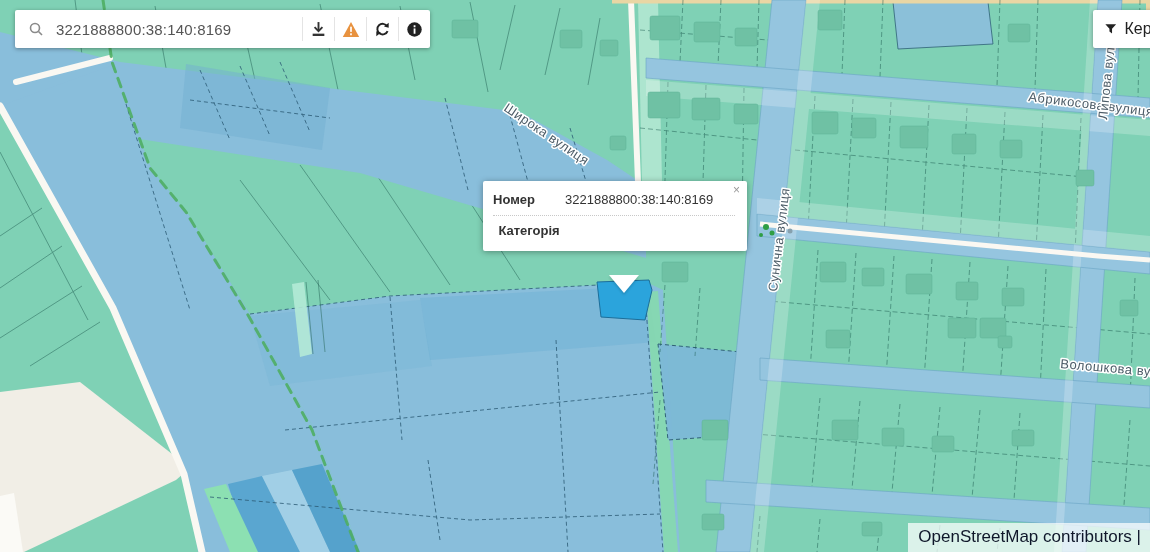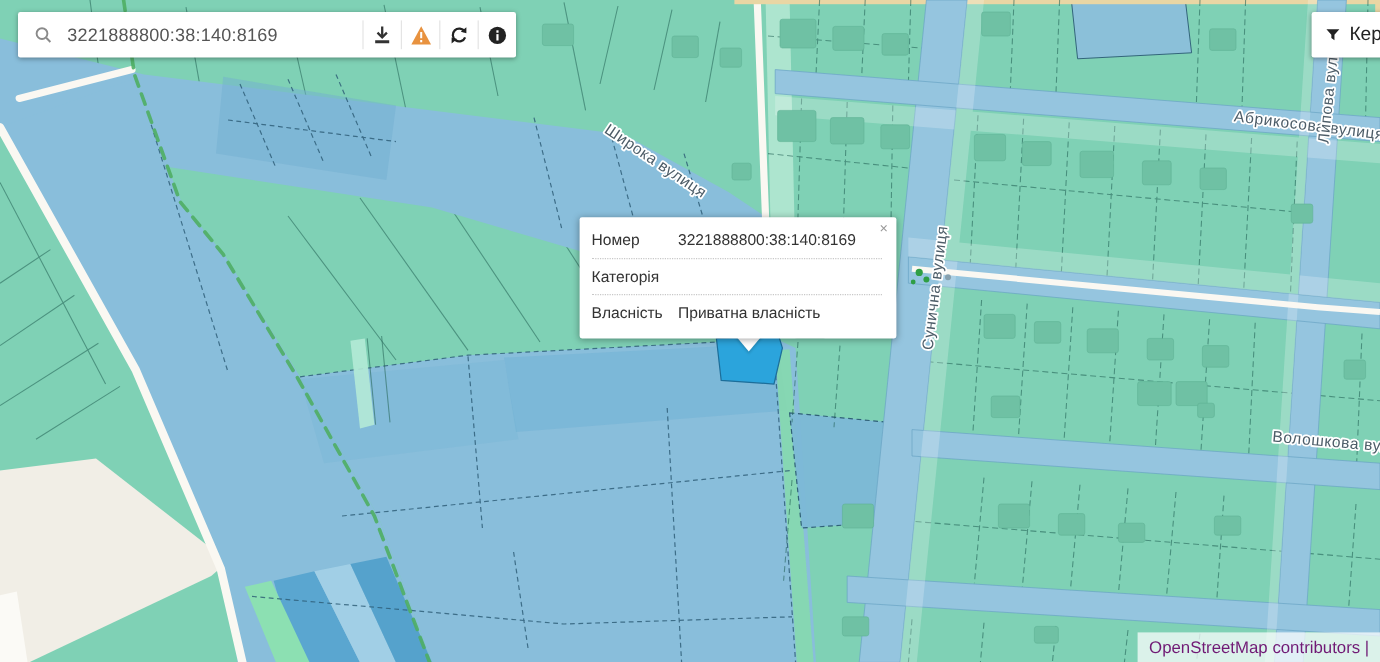--- a/index.html
+++ b/index.html
@@ -56,42 +56,42 @@
   .popup{
     position:absolute;left:483px;top:181px;width:264px;
     background:#fff;border-radius:2px;
     box-shadow:0 1px 6px rgba(0,0,0,.35);
     padding:4px 12px 6px 10px;
     box-sizing:border-box;
     font-size:13px;color:#333;line-height:1.5;
     z-index:6;
   }
   .popup-row{display:flex;padding:5px 0;}
-  .popup-row + .popup-row{border-top:1px dotted #c8c8c8;}
-  .popup-label{width:72px;flex:0 0 auto;font-weight:400;}
+  .popup-row + .popup-row{border-top:1px dotted #c8c8c8;text-align:center;}
+  .popup-label{width:72px;flex:0 0 auto;font-weight:700;}
   .popup-value{flex:1 1 auto;}
   .popup-close{
     position:absolute;top:1px;right:5px;
     background:none;border:none;padding:2px;
     font-size:12px;color:#999;cursor:pointer;line-height:1;
   }
   .popup-tail{
     position:absolute;left:609px;top:275px;
     width:0;height:0;z-index:5;
     border-left:15px solid transparent;
     border-right:15px solid transparent;
     border-top:18px solid #ffffff;
     filter:drop-shadow(0 2px 1px rgba(0,0,0,.15));
   }
   
   .attribution{
     position:absolute;right:0;bottom:0;
     background:rgba(255,255,255,.72);
     padding:4px 9px 5px 10px;
-    font-size:14px;color:#701a75;
+    font-size:17px;color:#0f172a;
     z-index:8;white-space:nowrap;
   }
 </style>
 </head>
 <body>
 
 <svg id="map-svg" width="1150" height="552" viewBox="0 0 1150 552">
 
   <rect x="0" y="0" width="1150" height="552" fill="#7fd1b5"></rect>
 
@@ -367,21 +367,17 @@
 <div class="popup-tail"></div>
 <div class="popup">
   <button class="popup-close">×</button>
   <div class="popup-row">
     <div class="popup-label">Номер</div>
     <div class="popup-value">3221888800:38:140:8169</div>
   </div>
   <div class="popup-row">
     <div class="popup-label">Категорія</div>
   </div>
-  <div class="popup-row">
-    <div class="popup-label">Власність</div>
-    <div class="popup-value">Приватна власність</div>
-  </div>
 </div>
 
 <div class="attribution">
   <span>OpenStreetMap contributors |</span>
 </div>
 
 </body></html>

